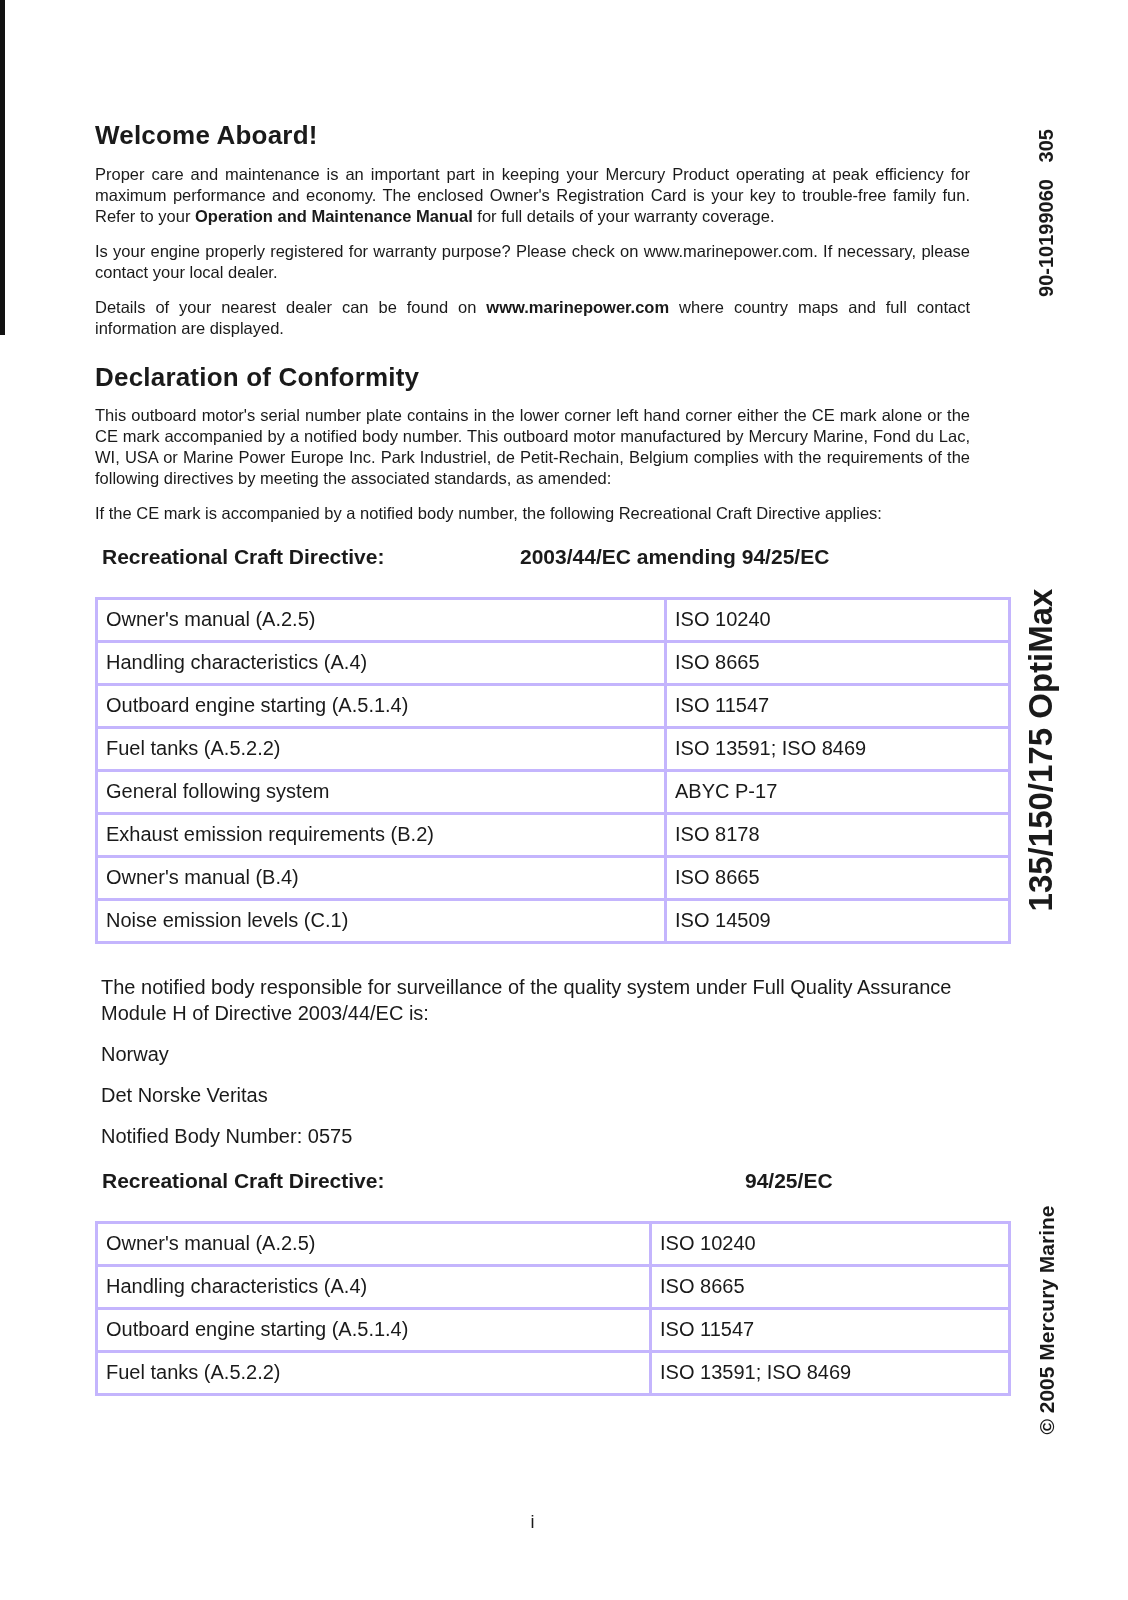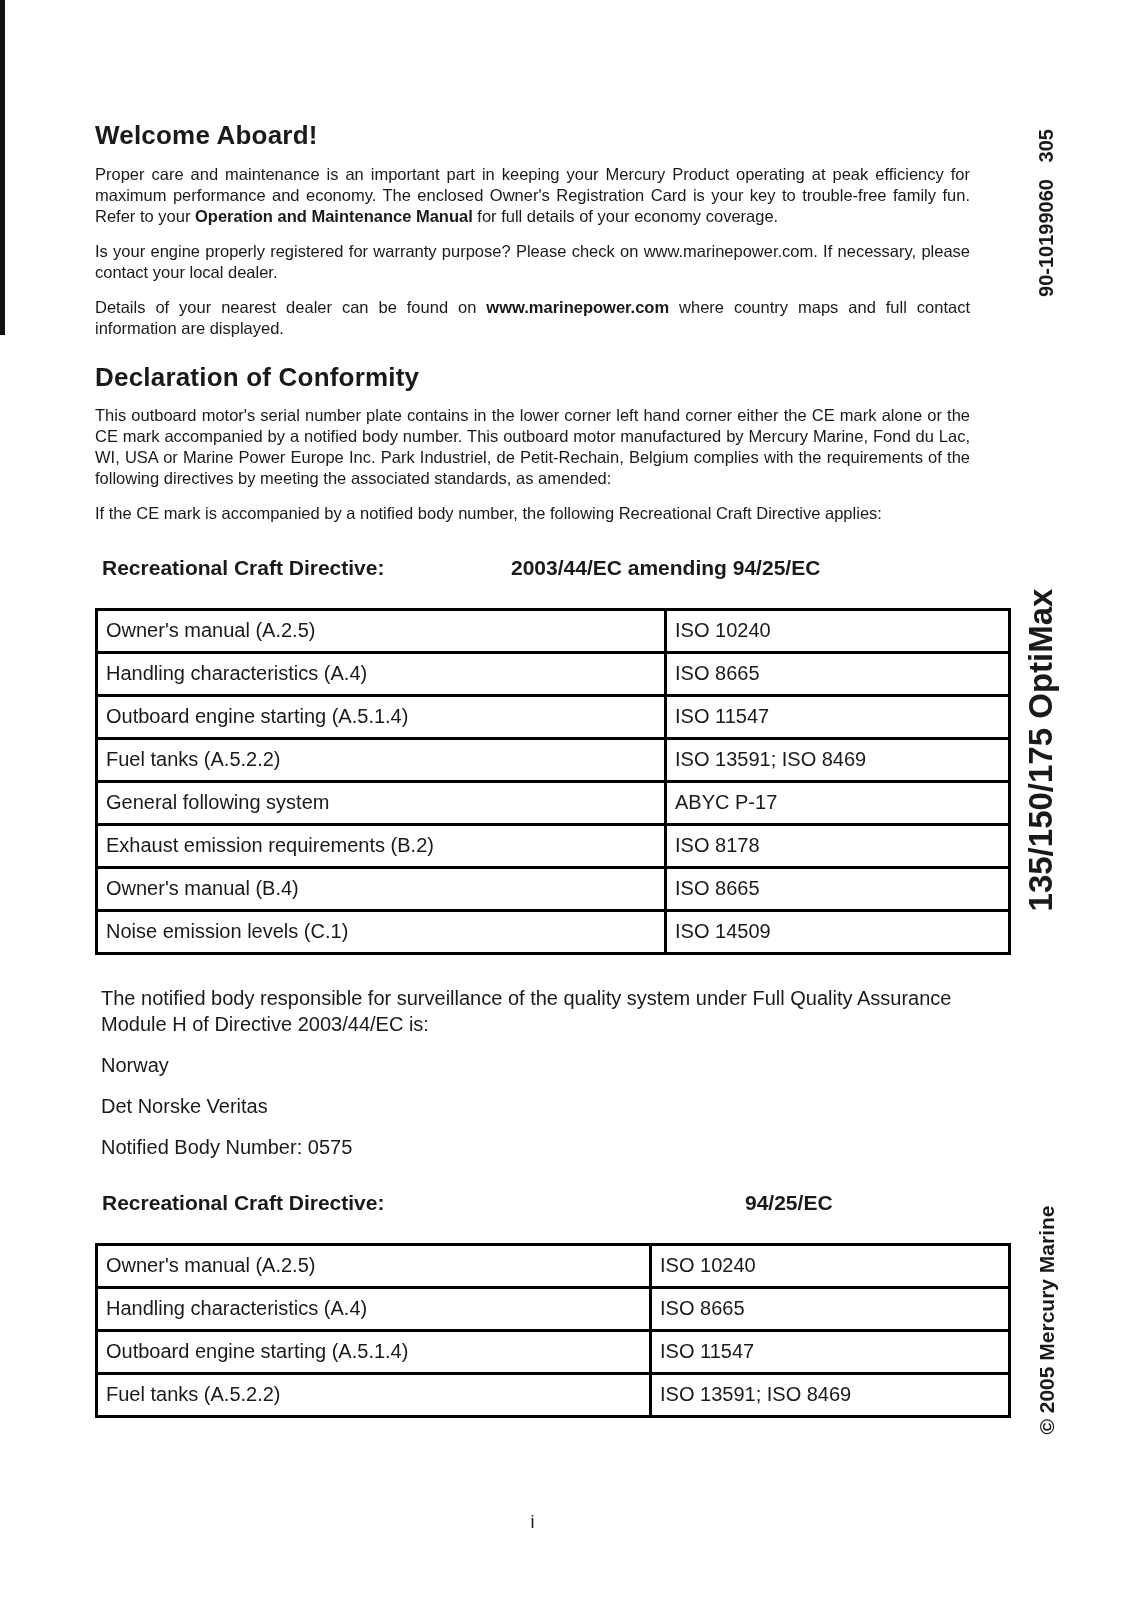--- a/index.html
+++ b/index.html
@@ -46,44 +46,44 @@
     line-height: 21px;
     text-align: justify;
     margin: 0 0 14px 0;
   }
   p.body-p b { font-weight: bold; }
   .table-caption {
     position: relative;
     width: 875px;
     font-size: 21px;
     font-weight: bold;
-    margin: 32px 0 26px 0;
+    margin: 21px 0 26px 0;
     height: 26px;
   }
   .table-caption .cap-left {
     position: absolute;
     left: 7px;
     top: 0;
     white-space: nowrap;
   }
   .table-caption .cap-right {
     position: absolute;
     top: 0;
     white-space: nowrap;
   }
-  .table-caption.t1 .cap-right { left: 416px; }
+  .table-caption.t1 .cap-right { left: 425px; }
   .table-caption.t2 .cap-right { left: 650px; text-align: center; }
   table.std-table {
     border-collapse: collapse;
     width: 875px;
     table-layout: fixed;
     margin: 0 0 30px 0;
   }
   table.std-table, table.std-table td {
-    border: 3px solid #000000;
+    border: 3px solid #c4b5fd;
   }
   table.std-table td {
     font-size: 20px;
     padding: 6px 8px 7px 8px;
     height: 27px;
     vertical-align: middle;
     white-space: nowrap;
     overflow: hidden;
   }
   table#table1 td.col-item { width: 550px; }
@@ -130,21 +130,21 @@
 <body>
 
 <div id="page">
 
   <div id="scan-artifact"></div>
 
   <div id="content">
 
     <h1 class="doc-heading">Welcome Aboard!</h1>
 
-    <p class="body-p"><span>Proper care and maintenance is an important part in keeping your Mercury Product operating at peak efficiency for maximum performance and economy. The enclosed Owner's Registration Card is your key to trouble-free family fun. Refer to your </span><b>Operation and Maintenance Manual</b><span> for full details of your economy coverage.</span></p>
+    <p class="body-p"><span>Proper care and maintenance is an important part in keeping your Mercury Product operating at peak efficiency for maximum performance and economy. The enclosed Owner's Registration Card is your key to trouble-free family fun. Refer to your </span><b>Operation and Maintenance Manual</b><span> for full details of your warranty coverage.</span></p>
 
     <p class="body-p">Is your engine properly registered for warranty purpose? Please check on www.marinepower.com. If necessary, please contact your local dealer.</p>
 
     <p class="body-p"><span>Details of your nearest dealer can be found on </span><b>www.marinepower.com</b><span> where country maps and full contact information are displayed.</span></p>
 
     <h1 class="doc-heading second">Declaration of Conformity</h1>
 
     <p class="body-p">This outboard motor's serial number plate contains in the lower corner left hand corner either the CE mark alone or the CE mark accompanied by a notified body number. This outboard motor manufactured by Mercury Marine, Fond du Lac, WI, USA or Marine Power Europe Inc. Park Industriel, de Petit-Rechain, Belgium complies with the requirements of the following directives by meeting the associated standards, as amended:</p>
 
     <p class="body-p">If the CE mark is accompanied by a notified body number, the following Recreational Craft Directive applies:</p>

